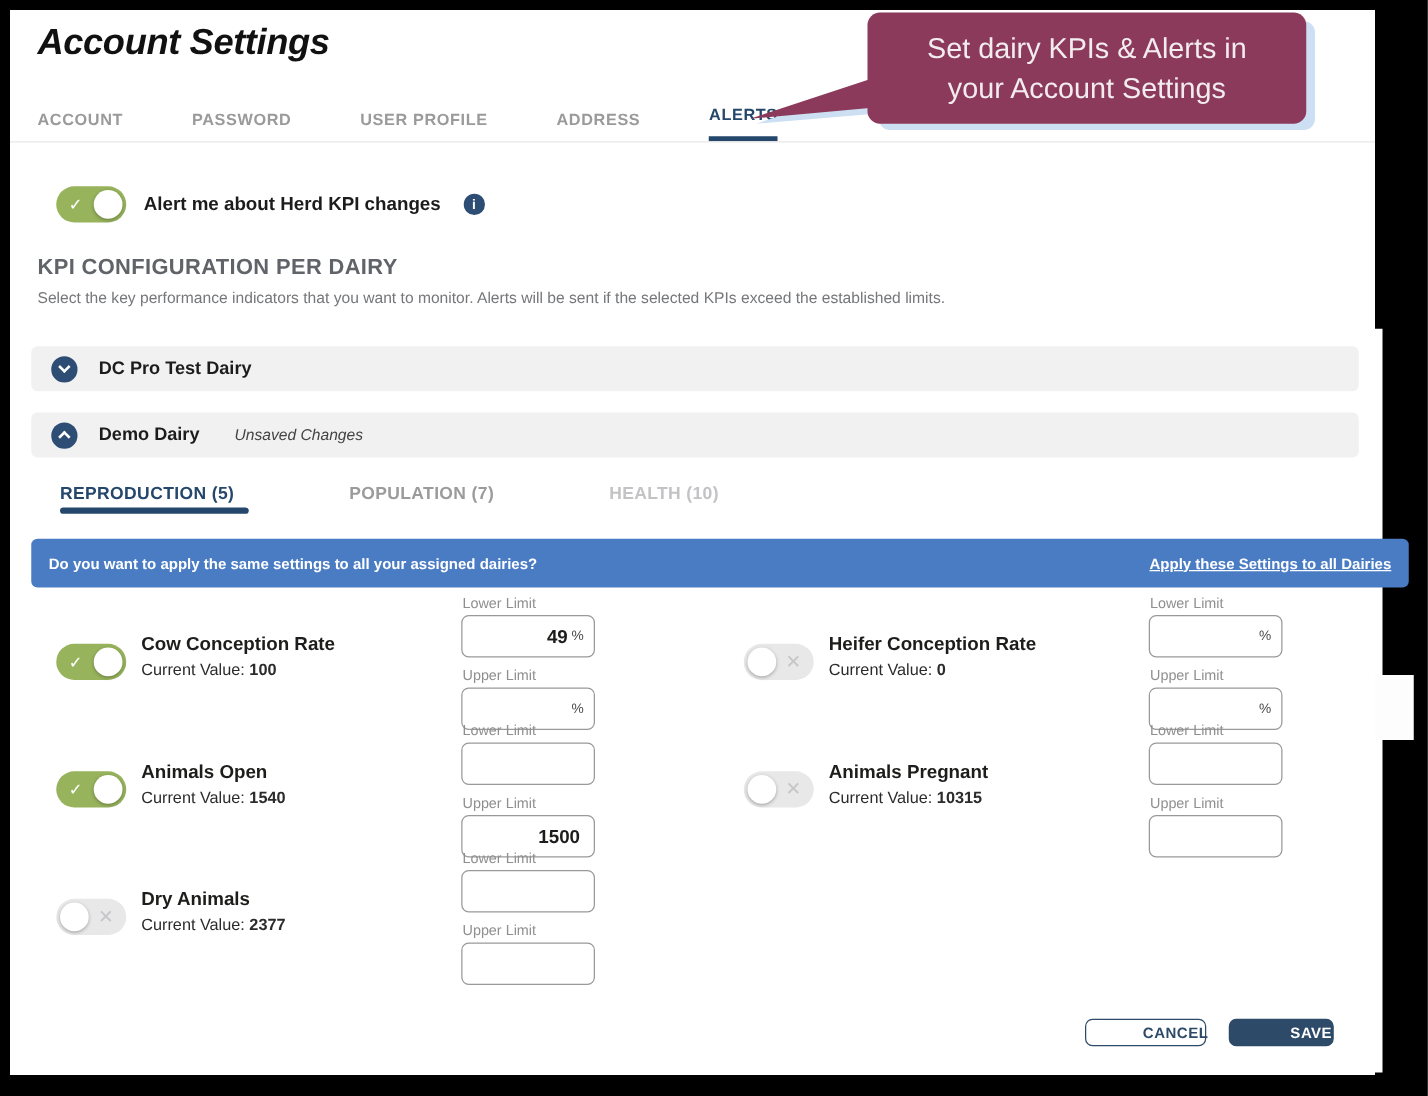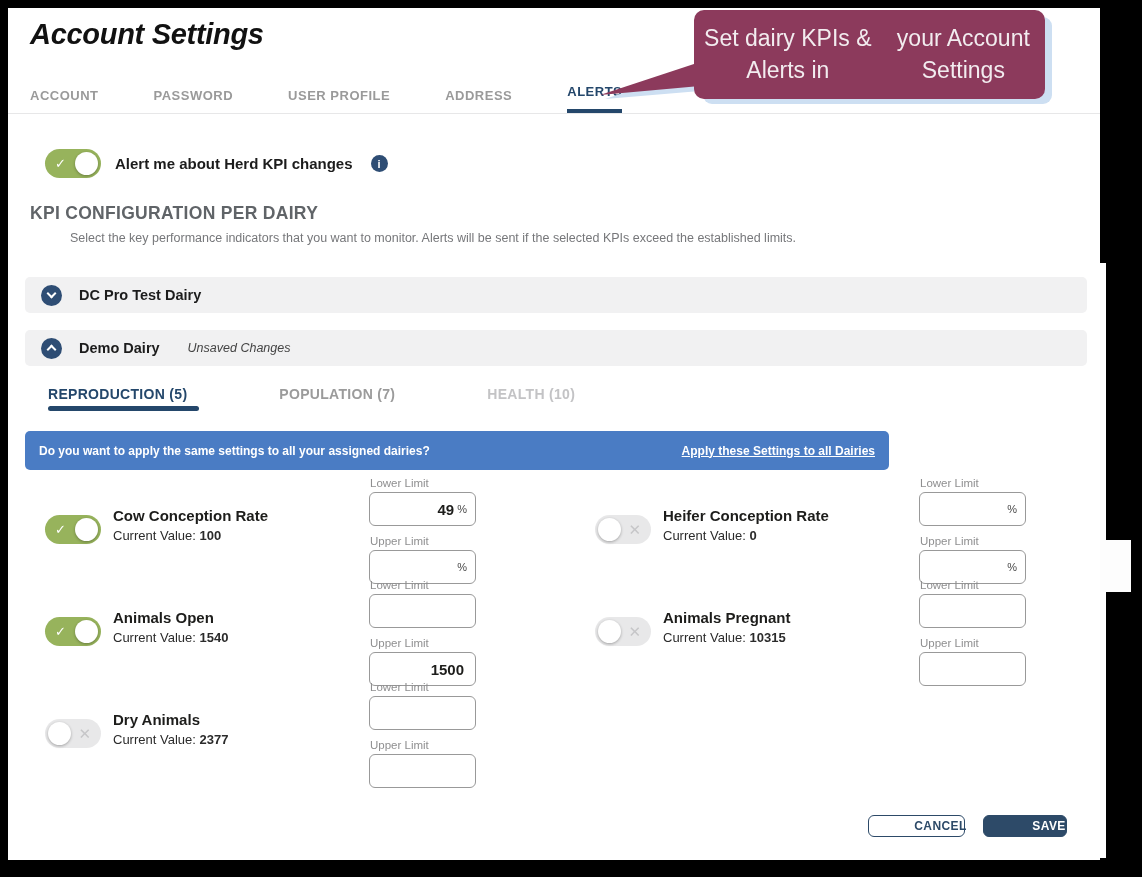--- a/index.html
+++ b/index.html
@@ -27,39 +27,39 @@
   .toggle.on .t-icon { order:1; color:#fff; margin-left:7px; }
   .toggle.on .knob { order:2; }
   .toggle.off .knob { order:1; }
   .toggle.off .t-icon { order:2; color:#c6c6c8; margin-right:7px; font-size:15px; }
 
   .alert-toggle-row { position:absolute; left:45px; top:149px; display:flex; align-items:center; gap:14px; }
   .alert-toggle-label { font-size:15px; font-weight:700; color:#1c1c1c; }
   .info-icon { width:17px; height:17px; border-radius:50%; background:#2e4d74; color:#fff; font-size:11px; font-weight:700; display:flex; align-items:center; justify-content:center; margin-left:4px; cursor:pointer; }
 
   .kpi-heading { position:absolute; left:30px; top:203px; font-size:17.5px; font-weight:700; color:#606468; letter-spacing:0.3px; }
-  .kpi-desc { position:absolute; left:30px; top:231px; font-size:12.5px; color:#76777a;margin-left:40px; }
+  .kpi-desc { position:absolute; left:30px; top:231px; font-size:12.5px; color:#76777a; }
 
   .dairy-panel { position:absolute; left:25px; width:1062px; height:36px; background:#f1f1f2; border-radius:5px; display:flex; align-items:center; padding:0 16px; cursor:pointer; }
   .dairy-panel.p1 { top:277px; }
   .dairy-panel.p2 { top:330px; }
   .chev-circle { width:21px; height:21px; border-radius:50%; background:#2e4d74; display:flex; align-items:center; justify-content:center; flex-shrink:0; }
   .chev { width:7px; height:7px; border-right:2px solid #fff; border-bottom:2px solid #fff; }
   .chev.down { transform:rotate(45deg); margin-top:-3px; }
   .chev.up { transform:rotate(-135deg); margin-top:3px; }
   .dairy-name { font-size:14.5px; font-weight:700; color:#1c1c1c; margin-left:17px; }
   .dairy-status { font-size:12.5px; font-style:italic; color:#444; margin-left:28px; }
 
   .sub-tabs { position:absolute; left:48px; top:386px; display:flex; gap:92px; }
   .sub-tab { font-size:14px; font-weight:700; letter-spacing:0.3px; color:#9b9b9b; cursor:pointer; white-space:nowrap; }
   .sub-tab.active { color:#24476b; }
   .sub-tab.faint { color:#c3c3c5; }
   .sub-tab-underline { position:absolute; left:48px; top:406px; width:151px; height:5px; background:#24476b; border-radius:3px; }
 
-  .apply-banner { position:absolute; left:25px; top:431px; width:864px; height:39px; background:#4a7cc4; border-radius:5px; display:flex; align-items:center; justify-content:space-between; padding:0 14px; }
+  .apply-banner { position:absolute; left:25px; top:431px; width:1102px; height:39px; background:#4a7cc4; border-radius:5px; display:flex; align-items:center; justify-content:space-between; padding:0 14px; }
   .banner-question { font-size:12px; font-weight:700; color:#fff; }
   .banner-action { font-size:12px; font-weight:700; color:#fff; text-decoration:underline; cursor:pointer; }
 
   .kpi-block { position:absolute; width:500px; height:102px; }
   .kpi-block .toggle { position:absolute; left:20px; top:40px; }
   .kpi-text { position:absolute; left:88px; top:32px; }
   .kpi-name { font-size:15px; font-weight:700; color:#1d1d1b; }
   .kpi-current { font-size:13px; color:#2b2b2b; margin-top:4px; }
   .kpi-current b { font-weight:700; }
   .limits { position:absolute; left:344px; top:2px; width:107px; }
@@ -72,21 +72,21 @@
   #kpi0 { left:25px; top:475px; }
   #kpi1 { left:25px; top:577px; }
   #kpi2 { left:25px; top:679px; }
   #kpi3 { left:575px; top:475px; }
   #kpi4 { left:575px; top:577px; }
 
   .btn { position:absolute; top:815px; height:22px; border-radius:6px; font-size:12px; font-weight:700; letter-spacing:0.4px; display:flex; align-items:center; justify-content:center; cursor:pointer; font-family:inherit;padding-left:48px; }
   .btn-cancel { left:868px; width:97px; background:#fff; border:1px solid #2d4a68; color:#2d4a68; }
   .btn-save { left:983px; width:84px; background:#2d4a68; border:1px solid #2d4a68; color:#fff; }
 
-  .callout { position:absolute; left:694px; top:10px; width:351px; height:89px; background:#8c3a5c; border-radius:10px; box-shadow:8px 6px 0 -1px #cddff2; display:flex; flex-direction:row; align-items:center; justify-content:center; z-index:6; }
+  .callout { position:absolute; left:694px; top:10px; width:351px; height:89px; background:#8c3a5c; border-radius:10px; box-shadow:8px 6px 0 -1px #cddff2; display:flex; flex-direction:column; align-items:center; justify-content:center; z-index:6; }
   .callout-line { font-size:23px; color:#f2ecef; line-height:1.35; text-align:center; }
   .callout-tail { position:absolute; left:600px; top:55px; z-index:5; }
 </style>
 </head>
 <body>
 
 <div class="stage">
   <div class="page"></div>
   <div class="page-strip"></div>
   <div class="page-notch"></div>

